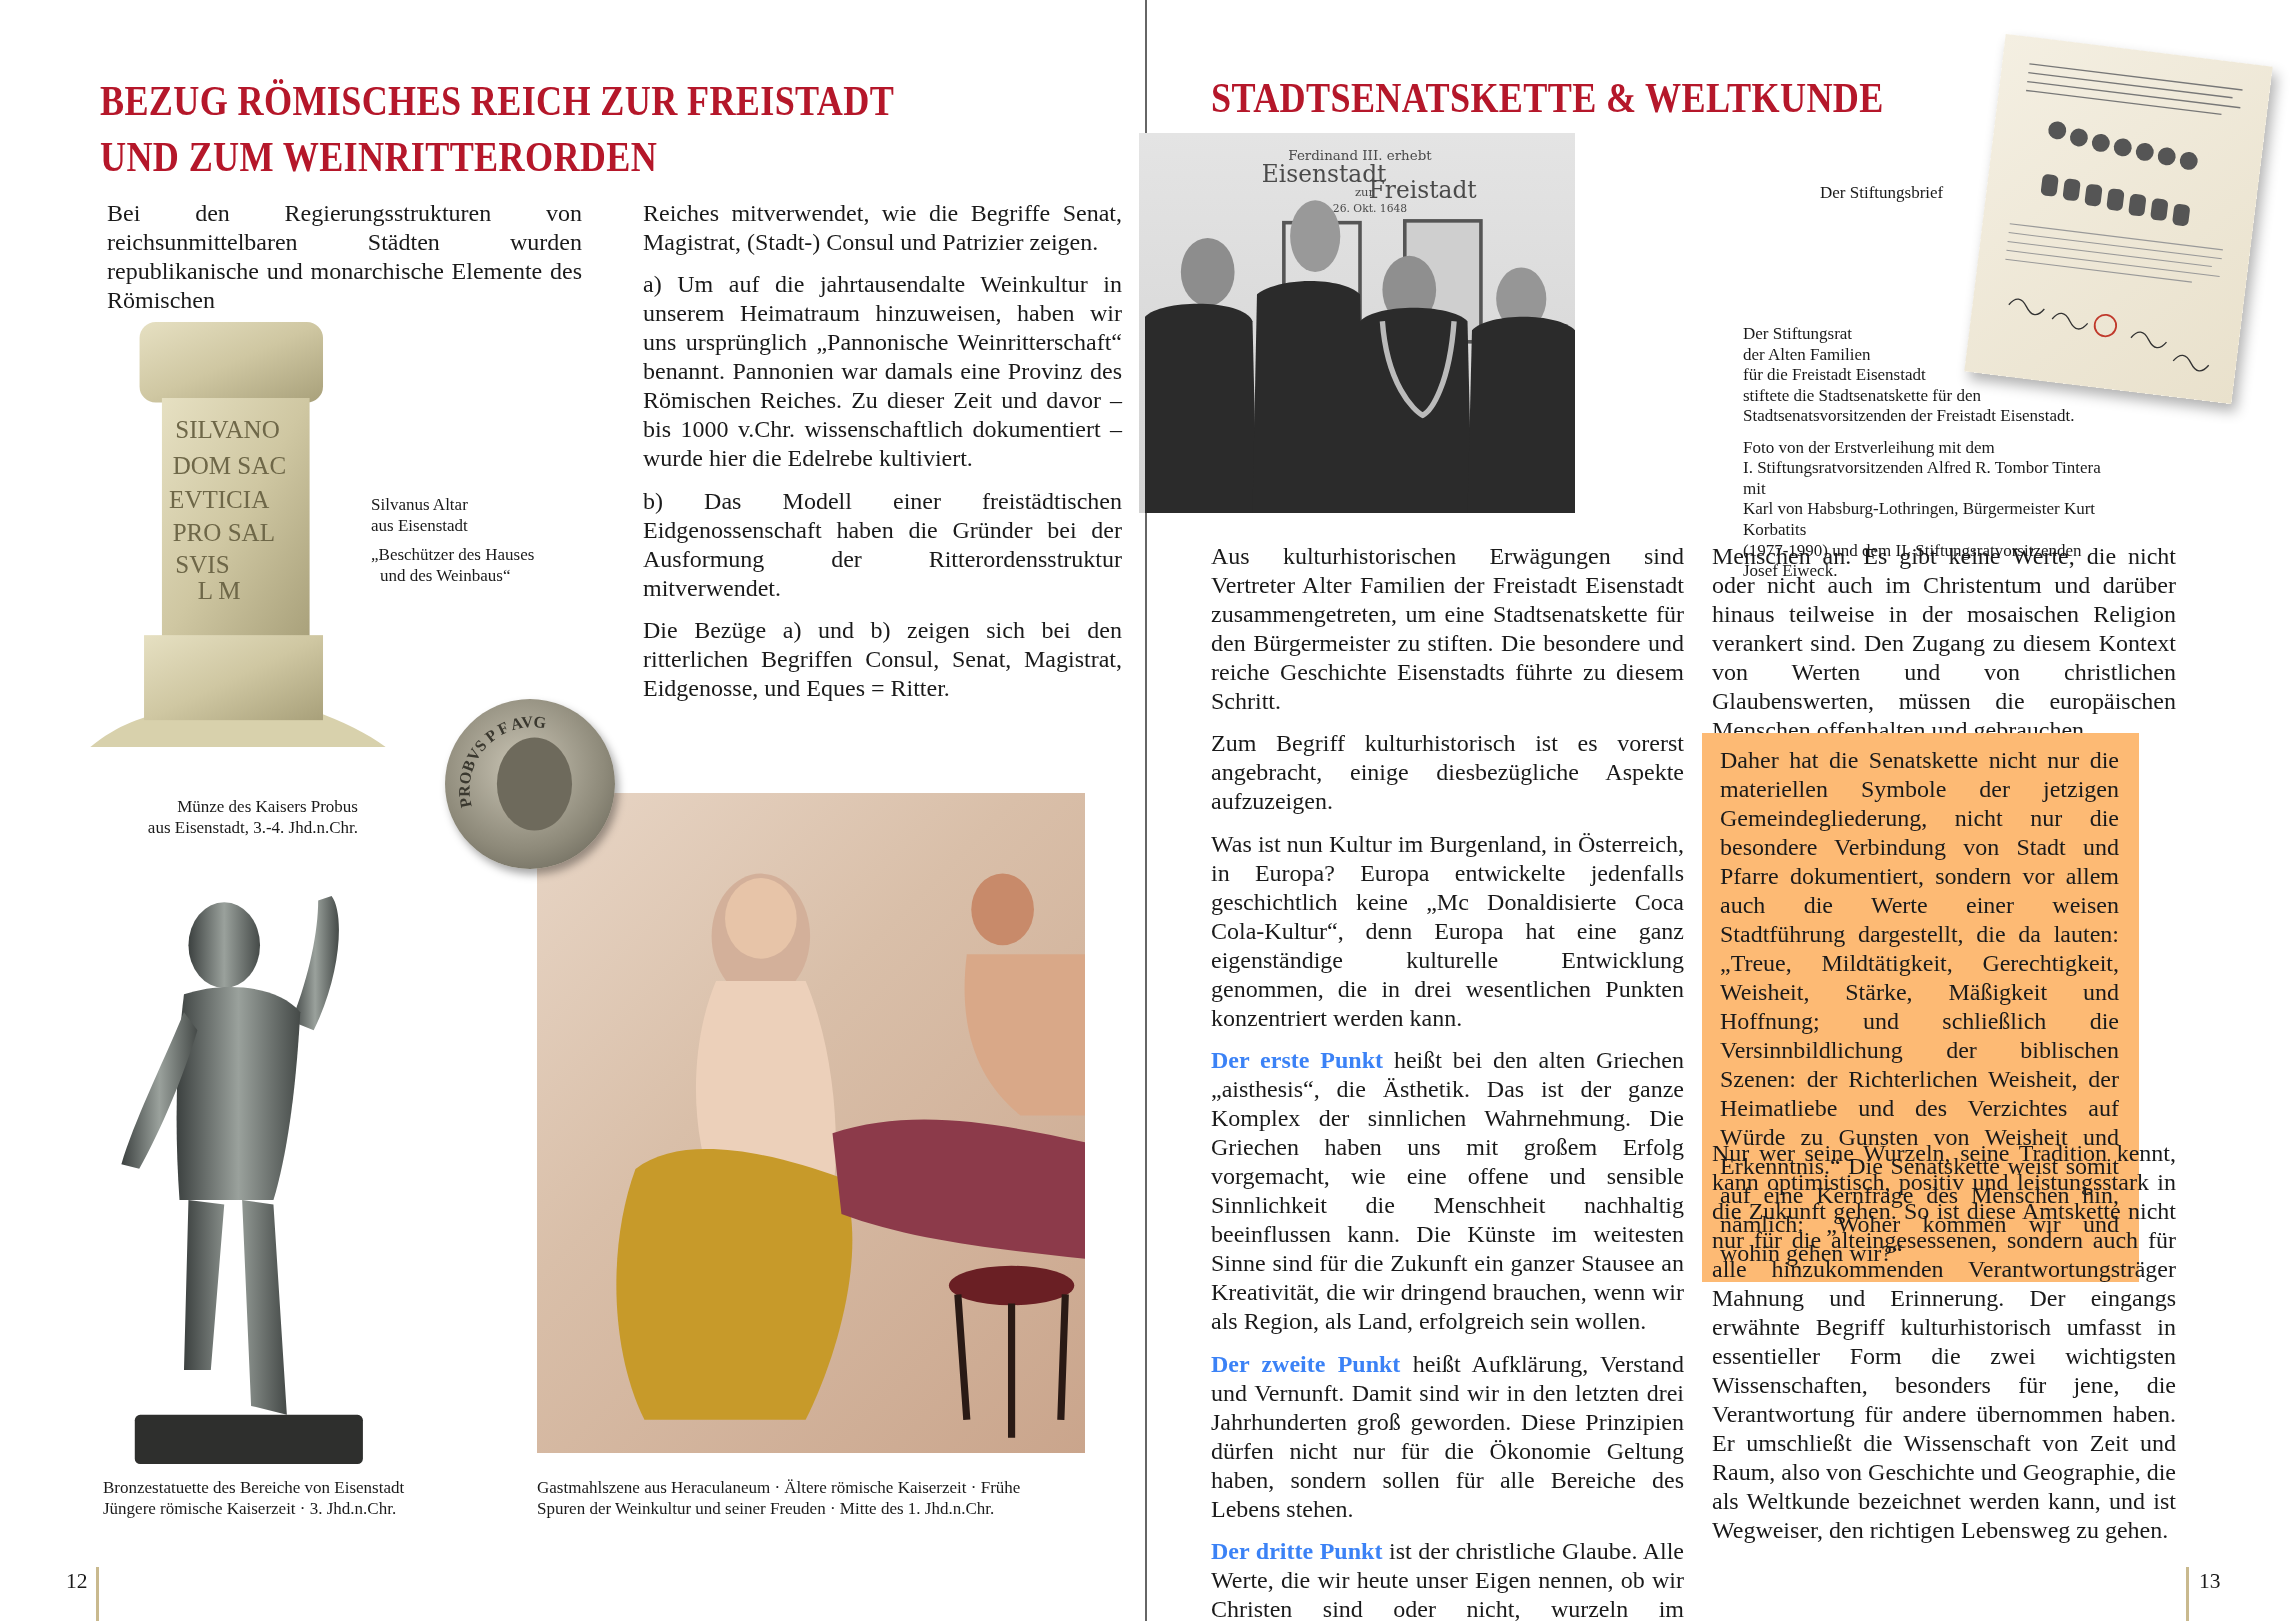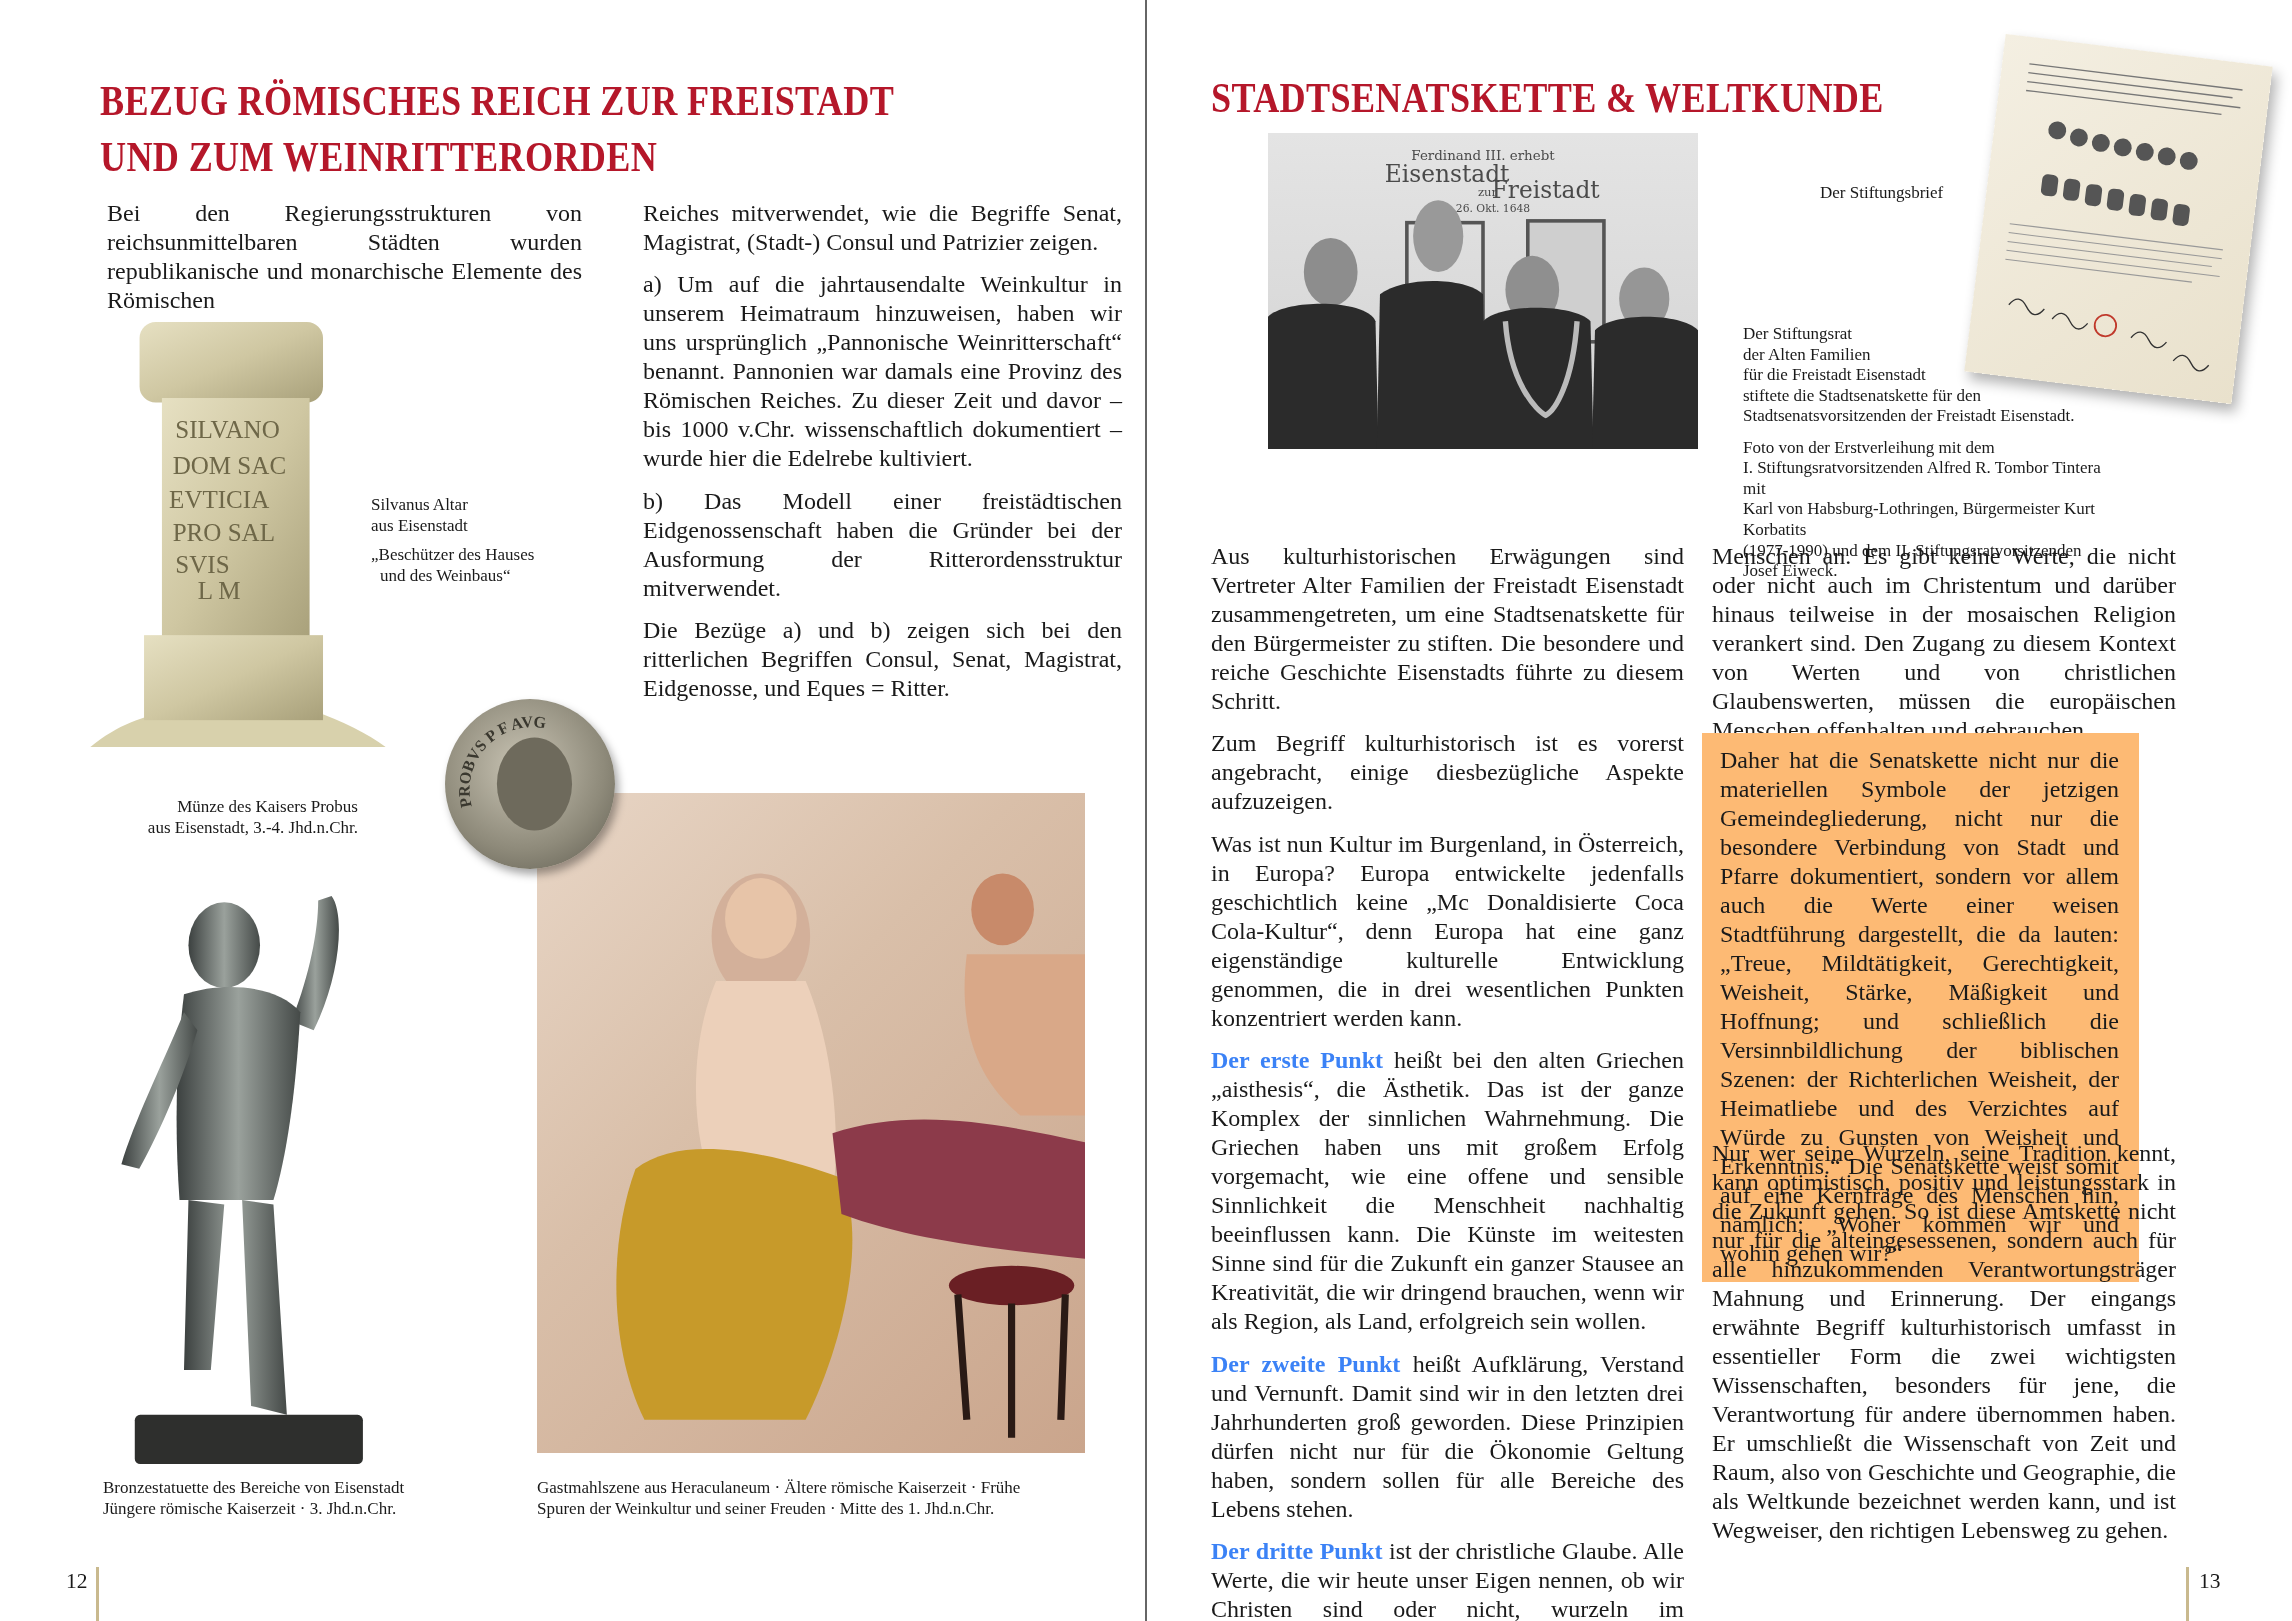--- a/index.html
+++ b/index.html
@@ -121,21 +121,21 @@
 <div class="abs cap" style="left:537px;top:1478px;width:573px;">
   <div>Gastmahlszene aus Heraculaneum · Ältere römische Kaiserzeit · Frühe</div>
   <div>Spuren der Weinkultur und seiner Freuden · Mitte des 1. Jhd.n.Chr.</div>
 </div>
 
 <div class="abs pn" style="left:66px;top:1569px;">12</div>
 <div class="abs pnrule" style="left:96px;top:1567px;height:54px;"></div>
 
 <div class="abs title" style="left:1211px;top:70px;">STADTSENATSKETTE &amp; WELTKUNDE</div>
 
-<div class="abs imgbox" style="left:1268px;top:133px;width:430px;height:316px;background:linear-gradient(180deg,#e4e4e4 0%,#d2d2d2 100%);">
+<div class="abs imgbox" style="left:1139px;top:133px;width:430px;height:380px;background:linear-gradient(180deg,#e4e4e4 0%,#d2d2d2 100%);padding-left:6px;">
   <svg width="430" height="380" viewBox="0 0 480 424">
     <g font-family="DejaVu Serif, serif" fill="#4a4a4a" text-anchor="middle">
       <text x="240" y="30" font-size="15">Ferdinand III. erhebt</text>
       <text x="200" y="55" font-size="26">Eisenstadt</text>
       <text x="245" y="70" font-size="13">zur</text>
       <text x="310" y="72" font-size="26">Freistadt</text>
       <text x="240" y="88" font-size="12">am 26. Okt. 1648</text>
     </g>
     <rect x="155" y="100" width="85" height="135" fill="none" stroke="#555" stroke-width="4"></rect>
     <rect x="290" y="98" width="85" height="135" fill="#cfcfcf" stroke="#555" stroke-width="4"></rect>

